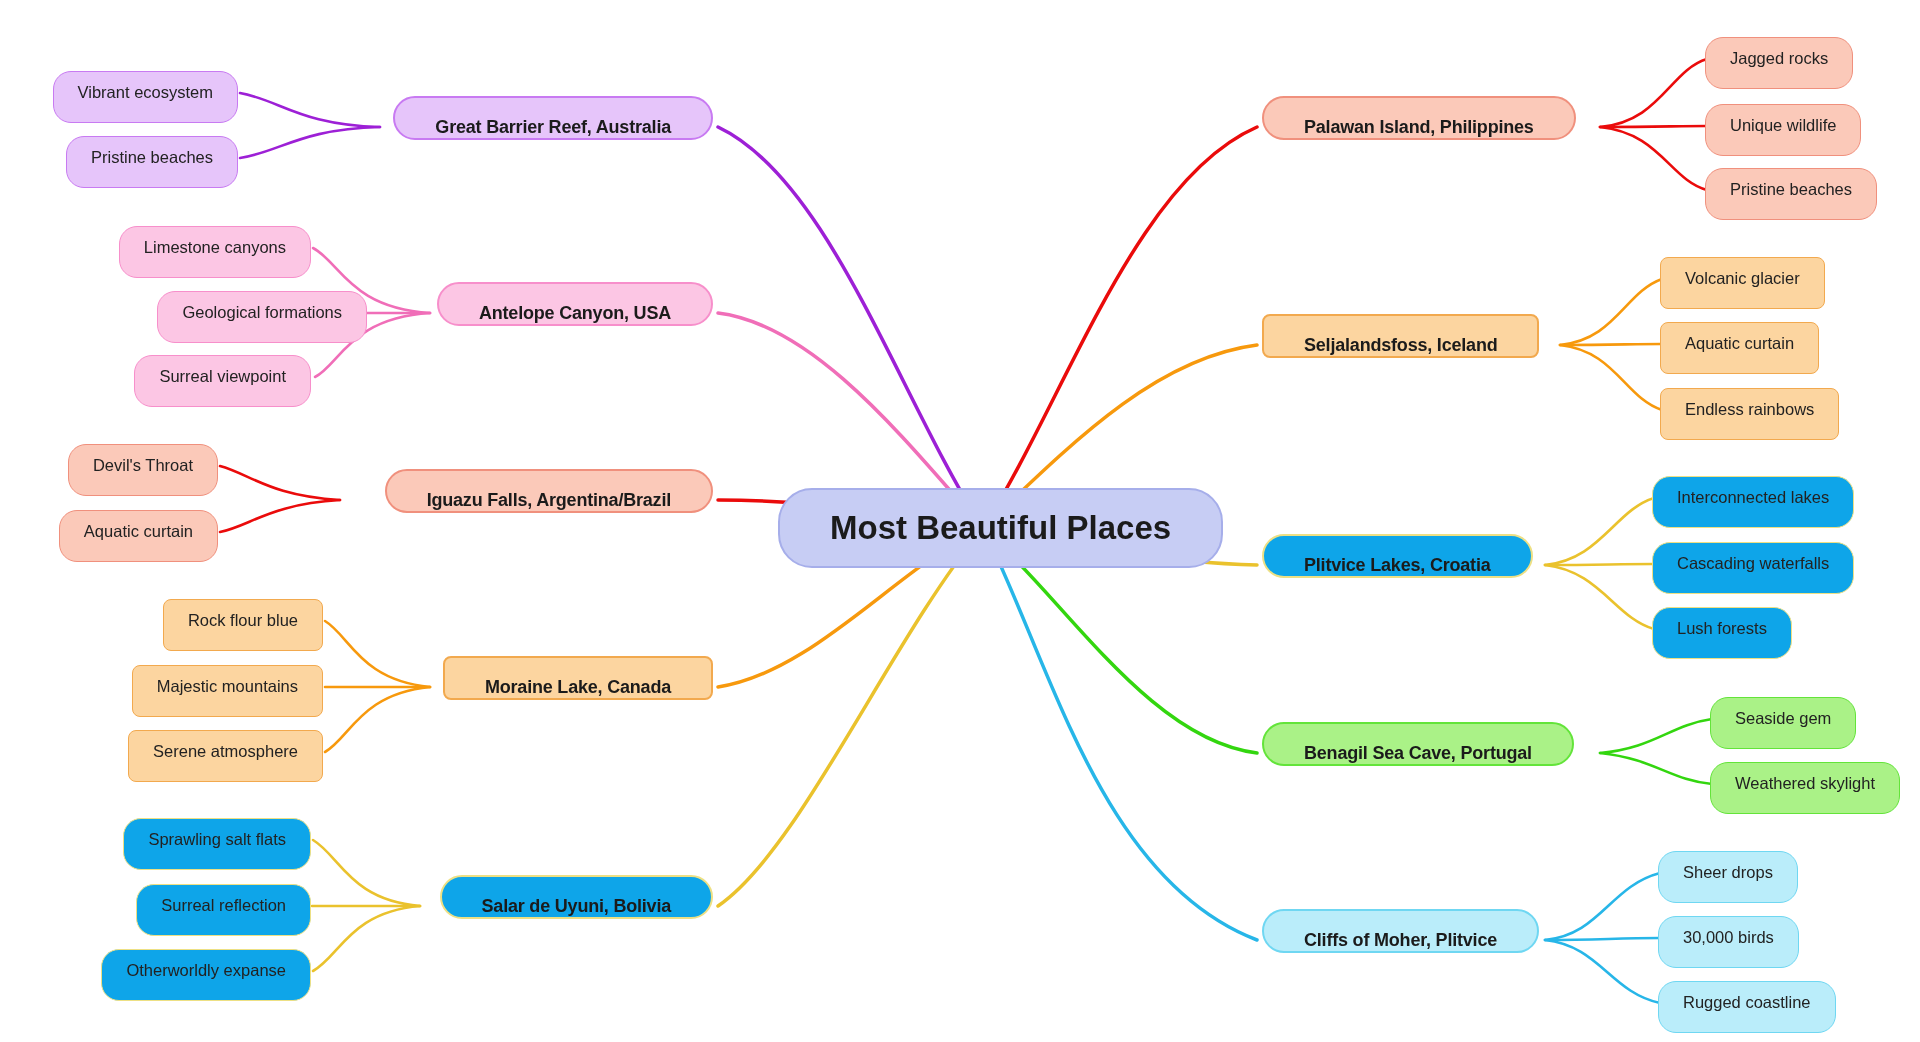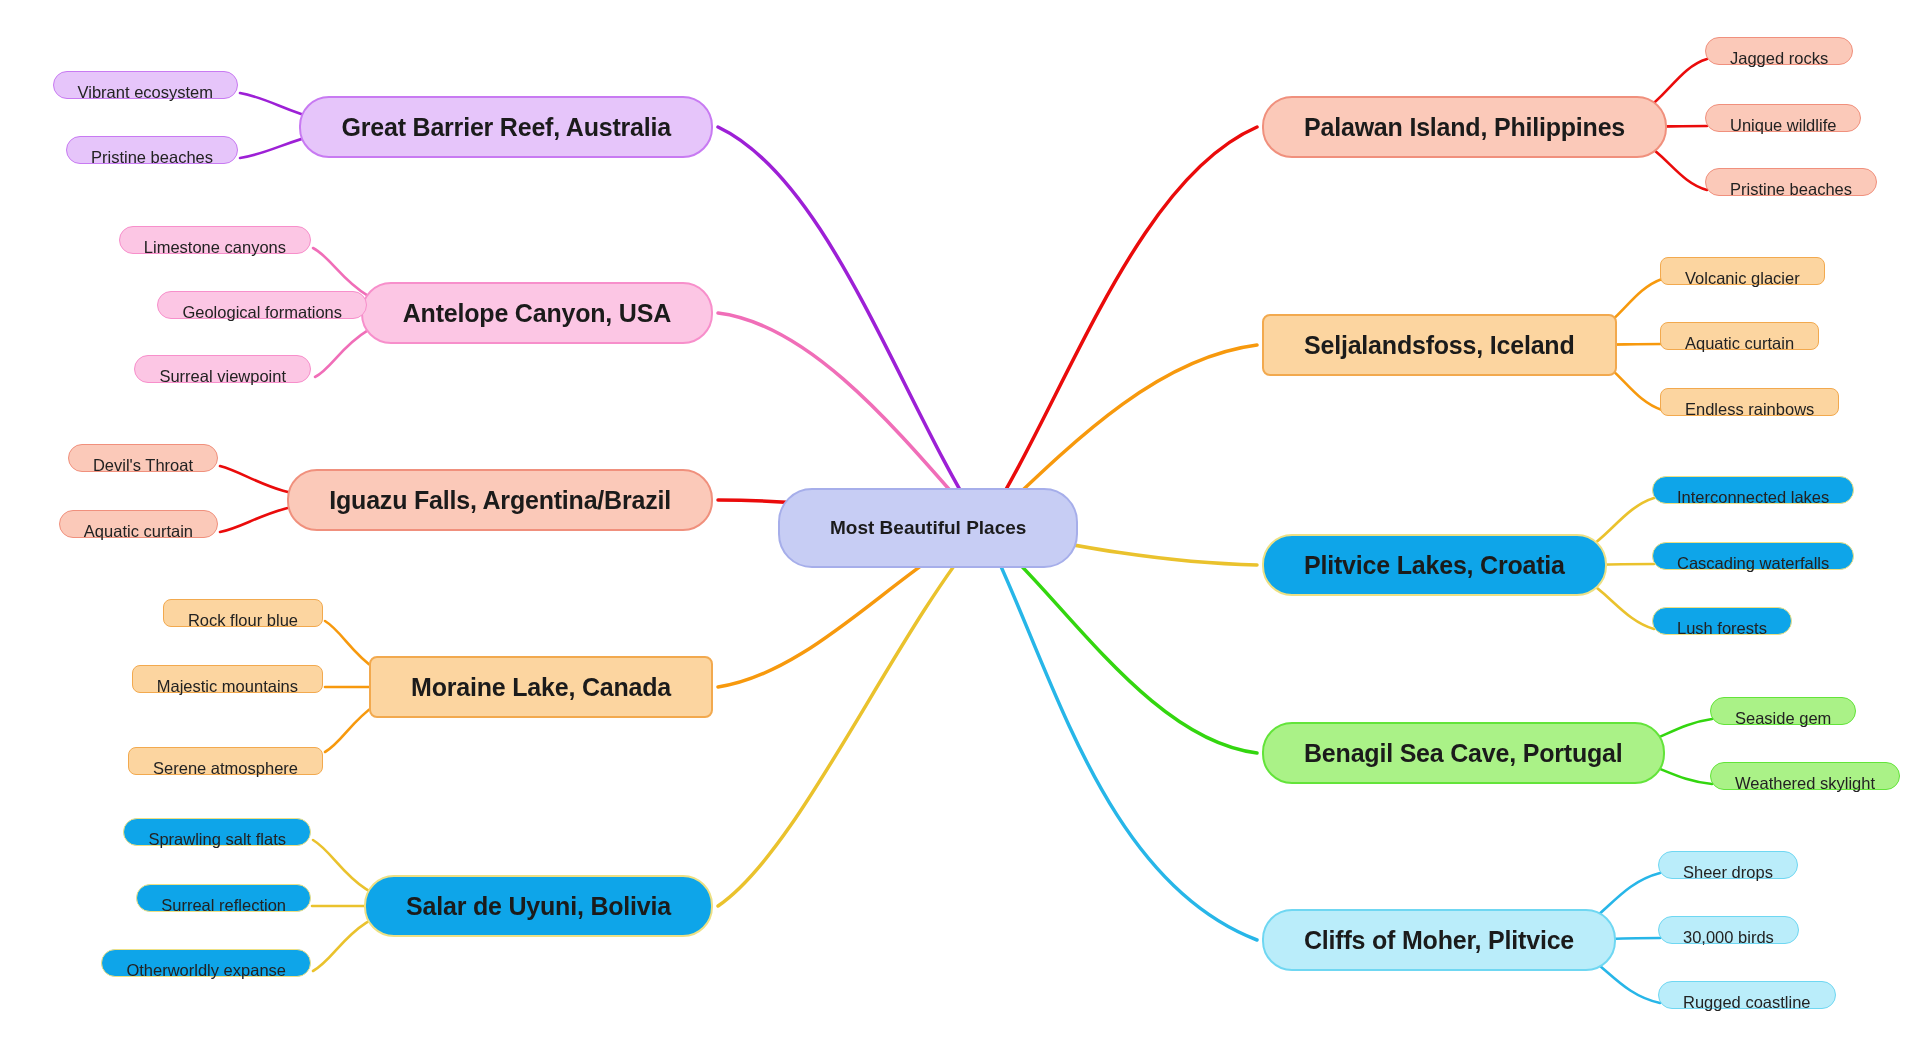--- a/index.html
+++ b/index.html
@@ -11,30 +11,30 @@
   .ln{fill:none;stroke-linecap:round;}
   .w-main{stroke-width:3.5;}
   .w-child{stroke-width:2.6;}
   .s-purple{stroke:#9d20d6}.s-pink{stroke:#f06eb8}.s-salmon{stroke:#ea0b0b}
   .s-orange{stroke:#f7990d}.s-yellow{stroke:#eac22d}.s-green{stroke:#33d60f}.s-cyan{stroke:#27b6e8}
   .node{
     position:absolute;z-index:2;white-space:nowrap;box-sizing:border-box;
     color:#1b1b1b;text-align:center;
   }
   .main{
-    height:62px;line-height:58px;padding:0 40px;border-radius:30px;
-    font-size:25px;font-weight:bold;border:2px solid;letter-spacing:-0.2px;
+    height:44px;line-height:58px;padding:0 40px;border-radius:30px;
+    font-size:18px;font-weight:bold;border:2px solid;letter-spacing:-0.2px;
   }
   .child{
-    height:28px;line-height:41px;padding:0 24px;border-radius:18px;
+    height:52px;line-height:41px;padding:0 24px;border-radius:18px;
     font-size:16.5px;border:1.5px solid;color:#222222;
   }
   .center{
     height:80px;line-height:76px;padding:0 50px;border-radius:34px;
-    font-size:19px;font-weight:bold;border:2px solid;
+    font-size:33px;font-weight:bold;border:2px solid;
   }
   .c-center{background:#c7cdf4;border-color:#a6aeea;}
   .c-purple{background:#e6c5fa;border-color:#c87af2;}
   .c-pink{background:#fcc6e4;border-color:#f78fcb;}
   .c-salmon{background:#fbc9b9;border-color:#f0907d;}
   .c-orange{background:#fcd5a0;border-color:#f2a94e;border-radius:8px;}
   .c-yellow{background:#0ea5e9;border-color:#ede084;}
   .c-green{background:#aaf287;border-color:#63e43a;}
   .c-cyan{background:#baedfa;border-color:#6fd7f2;}
 </style>
@@ -105,21 +105,21 @@
   <div class="node child c-pink" style="right:1553px;top:291px;">Geological formations</div>
   <div class="node child c-pink" style="right:1609px;top:355px;">Surreal viewpoint</div>
 
   <div class="node main c-salmon" style="right:1207px;top:469px;">Iguazu Falls, Argentina/Brazil</div>
   <div class="node child c-salmon" style="right:1702px;top:444px;">Devil's Throat</div>
   <div class="node child c-salmon" style="right:1702px;top:510px;">Aquatic curtain</div>
 
   <div class="node main c-orange" style="right:1207px;top:656px;">Moraine Lake, Canada</div>
   <div class="node child c-orange" style="right:1597px;top:599px;">Rock flour blue</div>
   <div class="node child c-orange" style="right:1597px;top:665px;">Majestic mountains</div>
-  <div class="node child c-orange" style="right:1597px;top:747px;">Serene atmosphere</div>
+  <div class="node child c-orange" style="right:1597px;top:730px;">Serene atmosphere</div>
 
   <div class="node main c-yellow" style="right:1207px;top:875px;">Salar de Uyuni, Bolivia</div>
   <div class="node child c-yellow" style="right:1609px;top:818px;">Sprawling salt flats</div>
   <div class="node child c-yellow" style="right:1609px;top:884px;">Surreal reflection</div>
   <div class="node child c-yellow" style="right:1609px;top:949px;">Otherworldly expanse</div>
 
   <div class="node main c-salmon" style="left:1262px;top:96px;">Palawan Island, Philippines</div>
   <div class="node child c-salmon" style="left:1705px;top:37px;">Jagged rocks</div>
   <div class="node child c-salmon" style="left:1705px;top:104px;">Unique wildlife</div>
   <div class="node child c-salmon" style="left:1705px;top:168px;">Pristine beaches</div>

